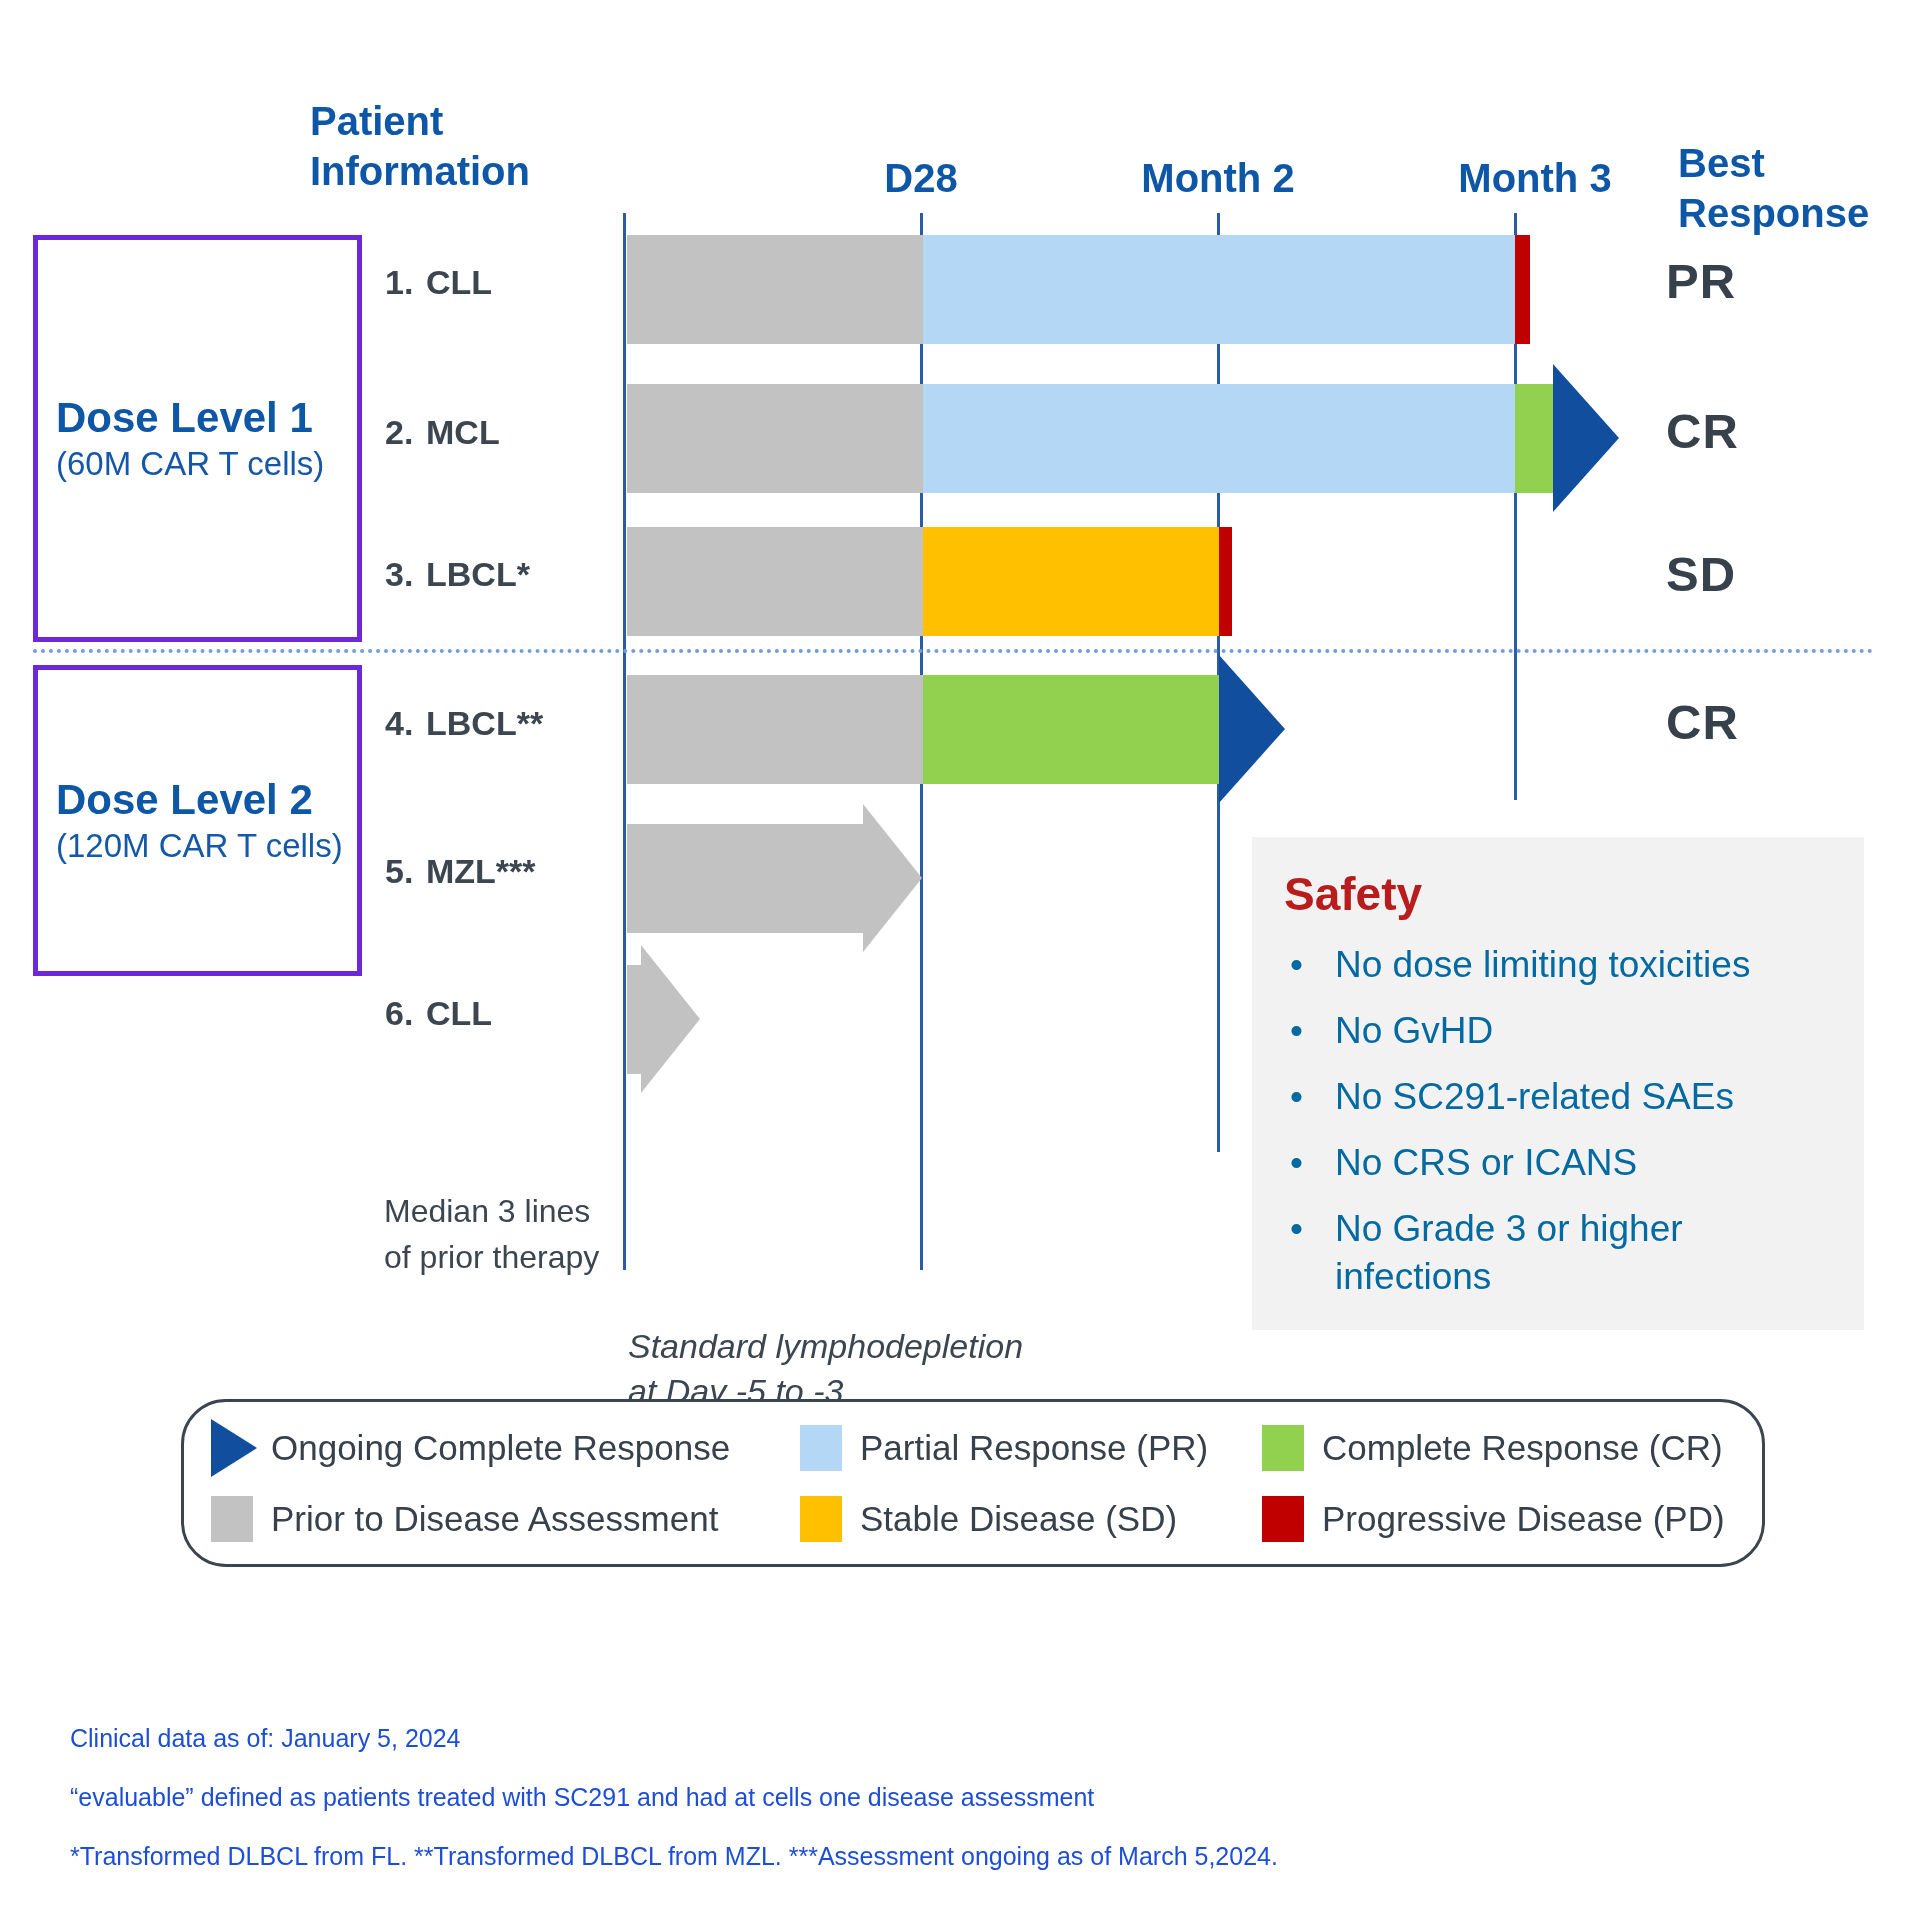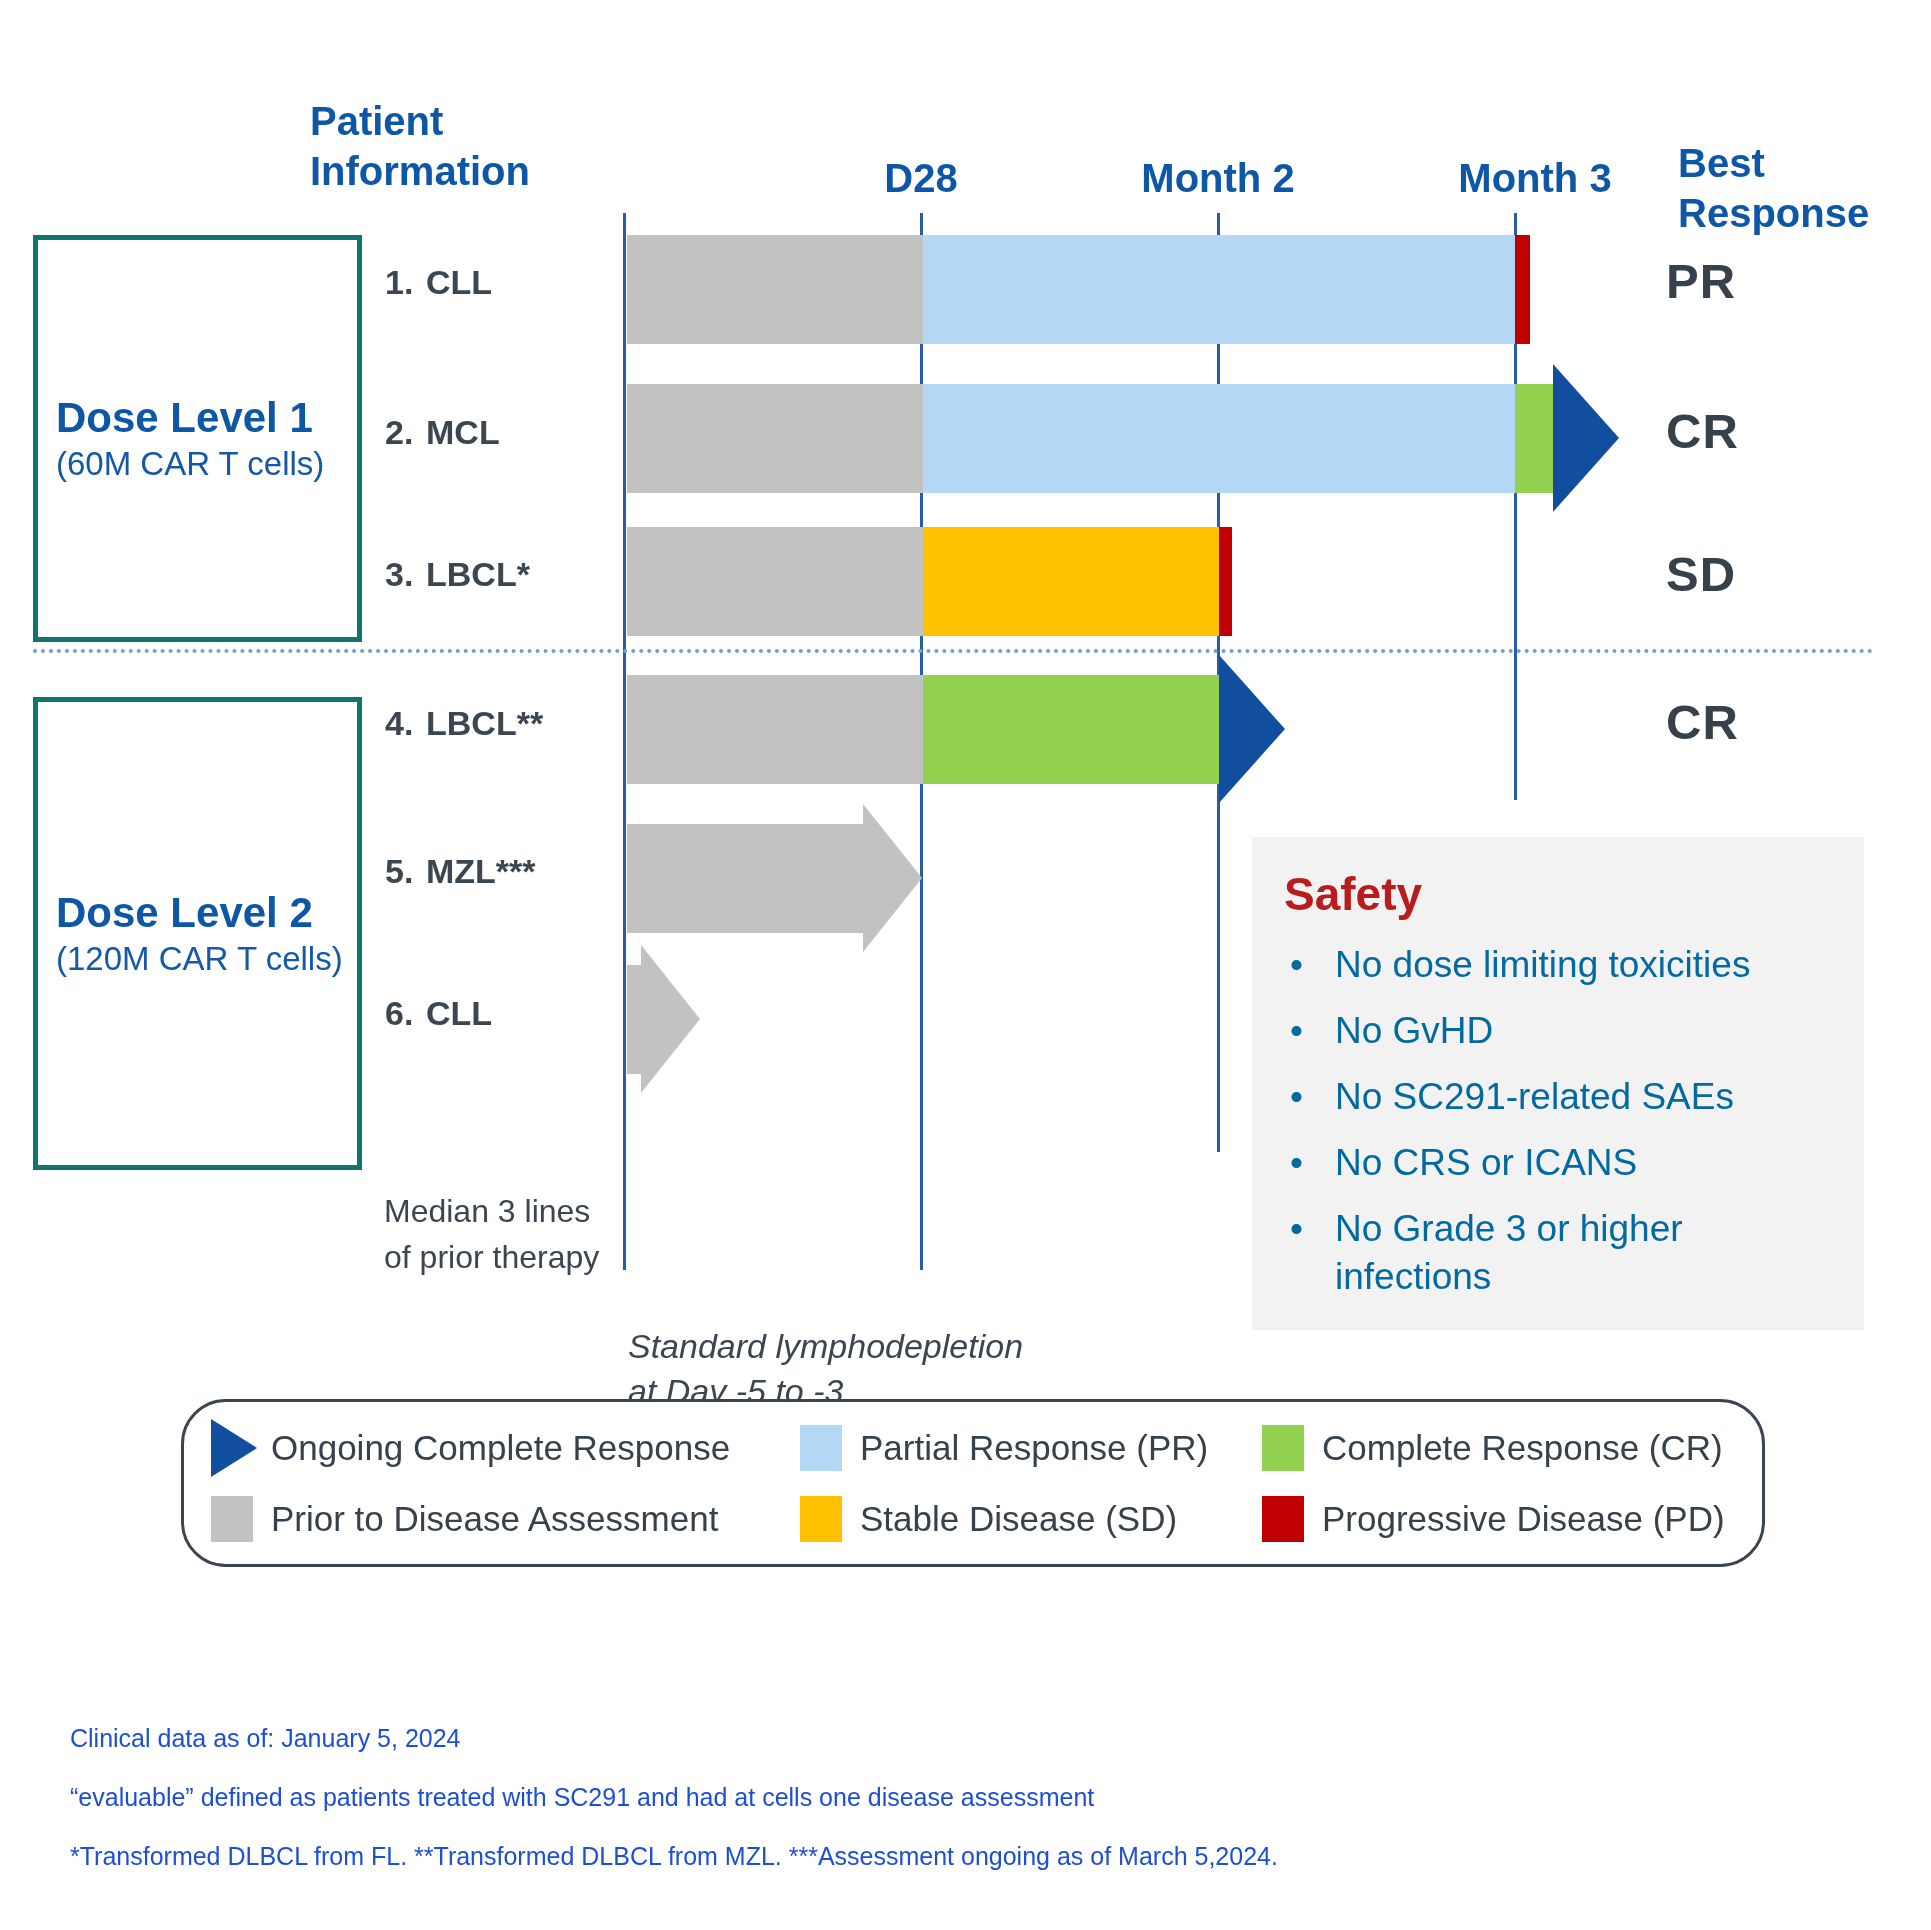--- a/index.html
+++ b/index.html
@@ -14,24 +14,24 @@
   
   .vline{position:absolute;width:3px;background:#2A5CA5;}
   .seg{position:absolute;}
   .tri{position:absolute;width:0;height:0;}
   .divider{position:absolute;left:33px;top:649px;width:1841px;border-top:4px dotted #6FA0D6;}
   .plabel{position:absolute;left:385px;font-size:34px;font-weight:bold;color:#3C4650;display:flex;white-space:nowrap;}
   .pnum{display:inline-block;width:41px;}
   .best{position:absolute;left:1666px;font-size:49px;font-weight:bold;color:#37414B;letter-spacing:1px;}
 
   
-  .dosebox{position:absolute;left:33px;width:329px;border:5px solid #0f766e;box-sizing:border-box;
+  .dosebox{position:absolute;left:33px;width:329px;border:5px solid #6d28d9;box-sizing:border-box;
            display:flex;flex-direction:column;justify-content:center;padding-left:18px;background:#fff;}
   .dose1{top:235px;height:407px;}
-  .dose2{top:697px;height:473px;}
+  .dose2{top:665px;height:311px;}
   .dose-title{font-size:42px;font-weight:bold;color:#0E57A7;line-height:50px;}
   .dose-sub{font-size:33px;color:#1458A7;line-height:42px;}
 
   
   .median{position:absolute;left:384px;top:1188px;width:228px;font-size:32px;line-height:46px;color:#3C4650;}
   .lympho{position:absolute;left:628px;top:1324px;width:406px;font-size:34px;font-style:italic;line-height:45px;color:#3C4650;}
 
   
   .safety{position:absolute;left:1252px;top:837px;width:612px;height:493px;background:#F2F2F2;box-sizing:border-box;padding:30px 20px 0 32px;}
   .safety-title{font-size:46px;font-weight:bold;color:#b91c1c;margin:0 0 20px 0;}

